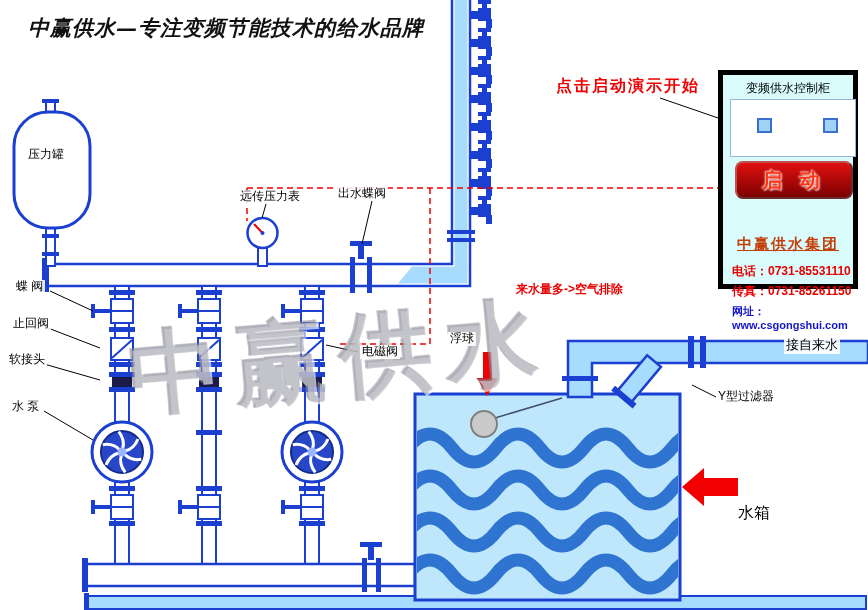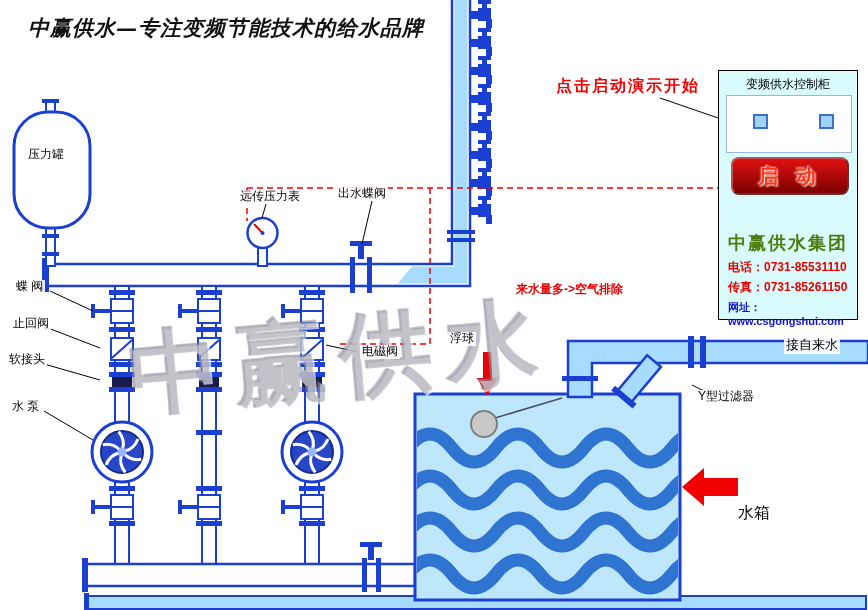--- a/index.html
+++ b/index.html
@@ -14,34 +14,34 @@
   #watermark{position:absolute;left:128px;top:296px;z-index:4;font-family:"DejaVu Serif",serif;
          font-weight:bold;font-size:92px;letter-spacing:14px;color:rgba(155,155,168,.5);
          transform:rotate(-5deg);pointer-events:none;
          text-shadow:2px 2px 0 rgba(255,255,255,.65),-1px -1px 0 rgba(90,90,110,.35);}
   #demo-hint{position:absolute;left:556px;top:76px;z-index:5;font-size:16px;font-weight:bold;
          color:#f00000;letter-spacing:2px;}
   #tank-label{position:absolute;left:738px;top:503px;z-index:5;font-size:16px;color:#000;}
   #tapwater-label{position:absolute;left:784px;top:336px;z-index:5;font-size:13px;color:#000;
          background:rgba(255,255,255,.9);padding:0 2px;}
   
-  #control-panel{position:absolute;left:718px;top:70px;width:140px;height:250px;z-index:6;
-         background:#d9fbfb;border:1px solid #000000;box-sizing:border-box;}
+  #control-panel{position:absolute;left:718px;top:70px;width:140px;height:219px;z-index:6;
+         background:#d9fbfb;border:5px solid #000000;box-sizing:border-box;}
   #panel-title{position:absolute;left:0;top:5px;width:100%;text-align:center;font-size:12px;color:#000;}
   #panel-screen{position:absolute;left:7px;top:24px;width:124px;height:56px;background:#fff;
          border:1px solid #9ab6d8;}
   .indicator{position:absolute;top:18px;width:11px;height:11px;background:#9fd2f5;border:2px solid #3a6fd0;}
   #ind-1{left:26px;} #ind-2{left:92px;}
   #start-button{position:absolute;left:12px;top:86px;width:114px;height:34px;
          background:linear-gradient(#e01010,#7c0000);border:2px outset #c05050;border-radius:8px;
          color:#ff3414;font-size:20px;font-weight:bold;letter-spacing:6px;cursor:pointer;
          text-shadow:1px 1px 2px #ffffff,-1px -1px 2px #ffd6c8;
          display:flex;align-items:center;justify-content:center;}
   #panel-company{position:absolute;left:0;top:160px;width:100%;text-align:center;
-         font-size:18px;font-weight:bold;color:#4d7c0f;letter-spacing:2px;}
+         font-size:15px;font-weight:bold;color:#c2410c;letter-spacing:2px;text-decoration:underline;}
   #panel-phone{position:absolute;left:9px;top:188px;font-size:12px;font-weight:bold;color:#e80000;}
   #panel-fax{position:absolute;left:9px;top:208px;font-size:12px;font-weight:bold;color:#e80000;text-align:center;}
   #panel-website{position:absolute;left:9px;top:229px;font-size:11px;font-weight:bold;color:#1414cc;cursor:pointer;}
 </style>
 </head>
 <body>
 
 <div id="stage">
 
 <svg id="diagram-svg" width="868" height="610" viewBox="0 0 868 610">
@@ -251,21 +251,21 @@
 <div class="label" style="left:238px;top:190px;">远传压力表</div>
 <div class="label" style="left:336px;top:187px;">出水蝶阀</div>
 <div class="label" style="left:14px;top:280px;text-align:center;">蝶 阀</div>
 <div class="label" style="left:11px;top:317px;text-align:center;">止回阀</div>
 <div class="label" style="left:7px;top:353px;">软接头</div>
 <div class="label" style="left:10px;top:400px;">水 泵</div>
 <div class="label" style="left:360px;top:345px;">电磁阀</div>
 <div class="label" style="left:448px;top:332px;">浮球</div>
 <div class="label red" style="left:514px;top:283px;background:transparent;">来水量多-&gt;空气排除</div>
 <div id="tapwater-label">接自来水</div>
-<div class="label" style="left:696px;top:390px;">Y型过滤器</div>
+<div class="label" style="left:716px;top:390px;">Y型过滤器</div>
 <div id="tank-label">水箱</div>
 
 <div id="control-panel">
   <div id="panel-title">变频供水控制柜</div>
   <div id="panel-screen">
     <span class="indicator" id="ind-1"></span>
     <span class="indicator" id="ind-2"></span>
   </div>
   <div id="start-button">启 动</div>
   <div id="panel-company">中赢供水集团</div>

